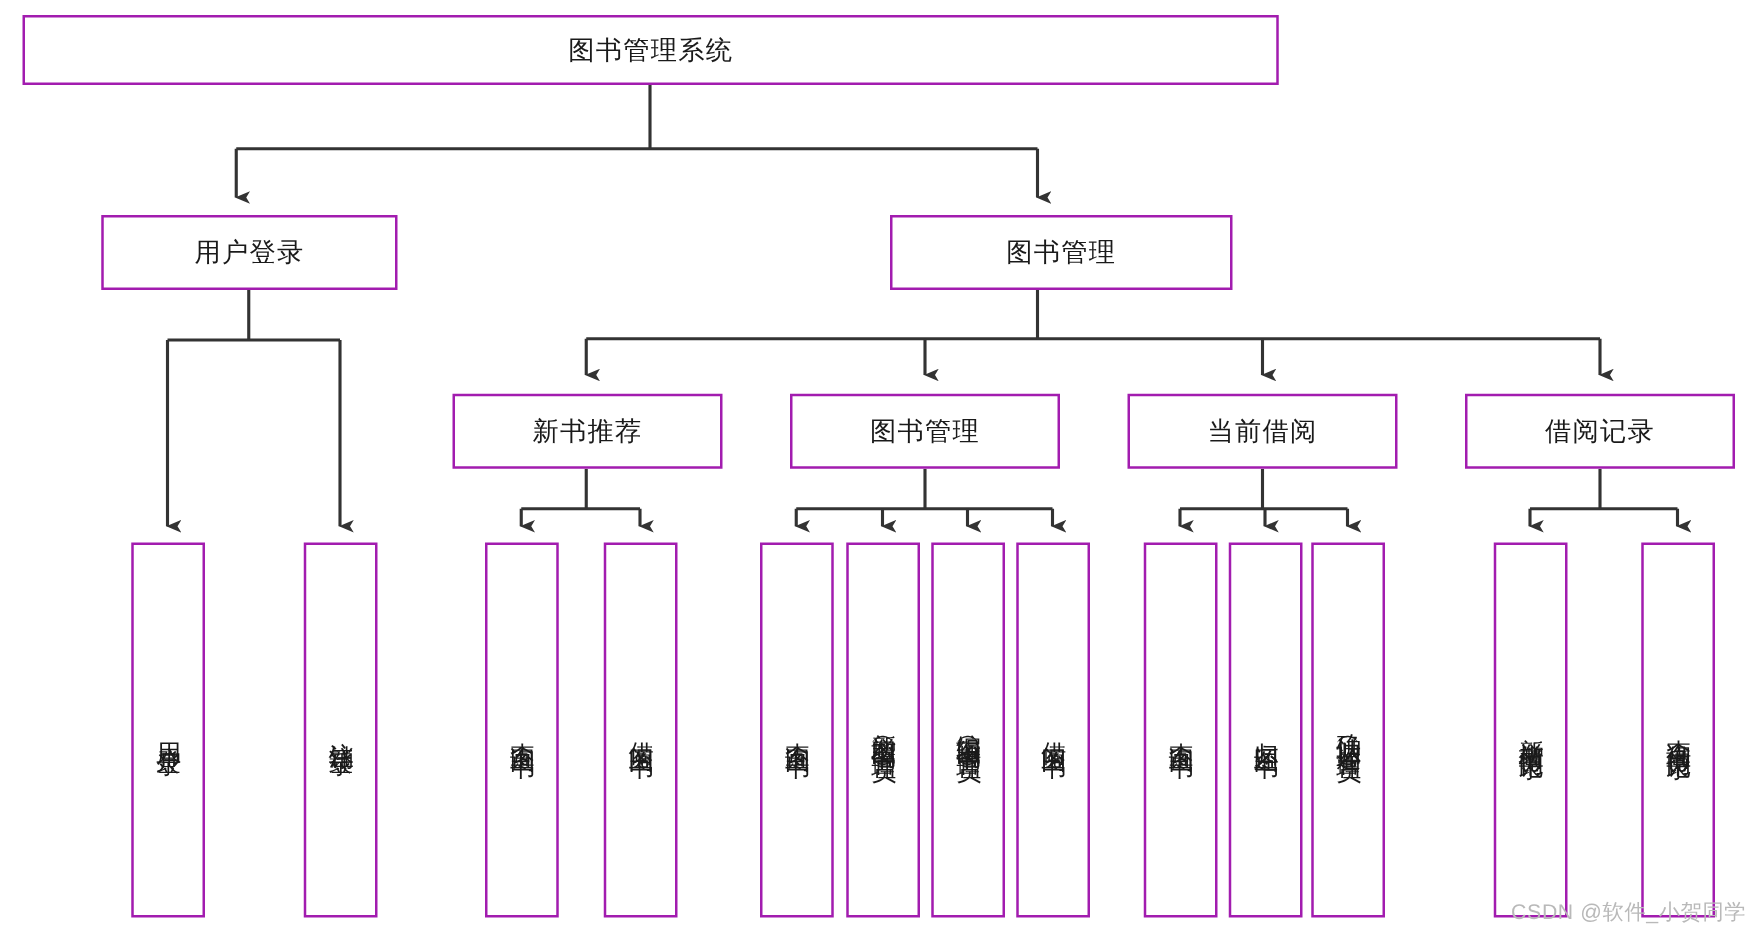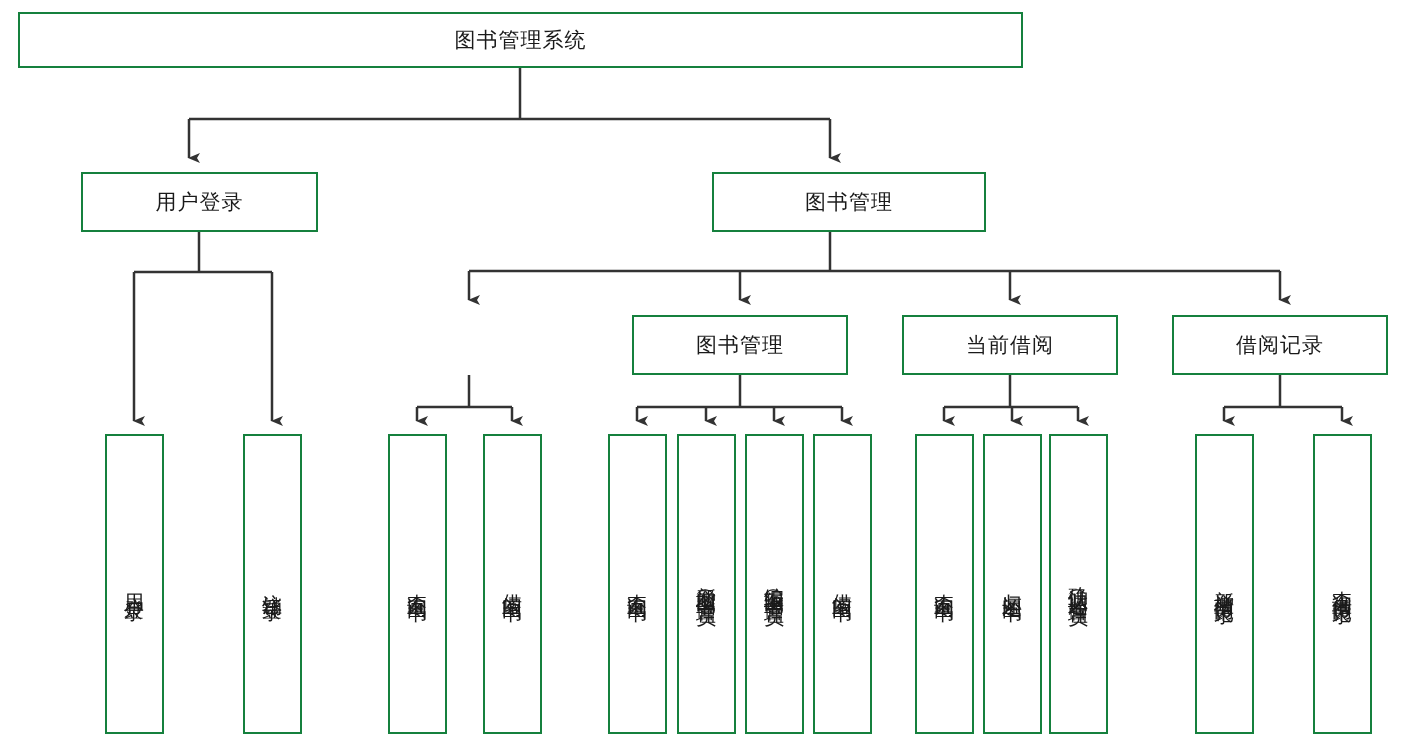--- a/index.html
+++ b/index.html
@@ -22,21 +22,21 @@
     position: absolute;
     left: 0;
     top: 0;
     width: 1405px;
     height: 747px;
     pointer-events: none;
   }
   .node {
     position: absolute;
     box-sizing: border-box;
-    border: 2px solid #15803d;
+    border: 2px solid #a21caf;
     background: #ffffff;
     display: flex;
     align-items: center;
     justify-content: center;
     color: #1a1a1a;
   }
   .node.horizontal {
     font-size: 21px;
     letter-spacing: 1px;
   }
@@ -125,20 +125,23 @@
     <span class="htext">图书管理系统</span>
   </div>
 
   <div class="node horizontal" style="left:81px; top:172px; width:237px; height:60px;">
     <span class="htext">用户登录</span>
   </div>
   <div class="node horizontal" style="left:712px; top:172px; width:274px; height:60px;">
     <span class="htext">图书管理</span>
   </div>
 
+  <div class="node horizontal" style="left:362px; top:315px; width:216px; height:60px;">
+    <span class="htext">新书推荐</span>
+  </div>
   <div class="node horizontal" style="left:632px; top:315px; width:216px; height:60px;">
     <span class="htext">图书管理</span>
   </div>
   <div class="node horizontal" style="left:902px; top:315px; width:216px; height:60px;justify-content:center;">
     <span class="htext">当前借阅</span>
   </div>
   <div class="node horizontal" style="left:1172px; top:315px; width:216px; height:60px;">
     <span class="htext">借阅记录</span>
   </div>
 
@@ -179,14 +182,15 @@
     <span class="vtext">确认归还（管理员）</span>
   </div>
 
   <div class="node vertical" style="left:1195px; top:434px; width:59px; height:300px;">
     <span class="vtext">新增借阅记录</span>
   </div>
   <div class="node vertical" style="left:1313px; top:434px; width:59px; height:300px;">
     <span class="vtext">查询借阅记录</span>
   </div>
 
+  <div class="watermark">CSDN @软件_小贺同学</div>
 
 </div>
 
 </body></html>

